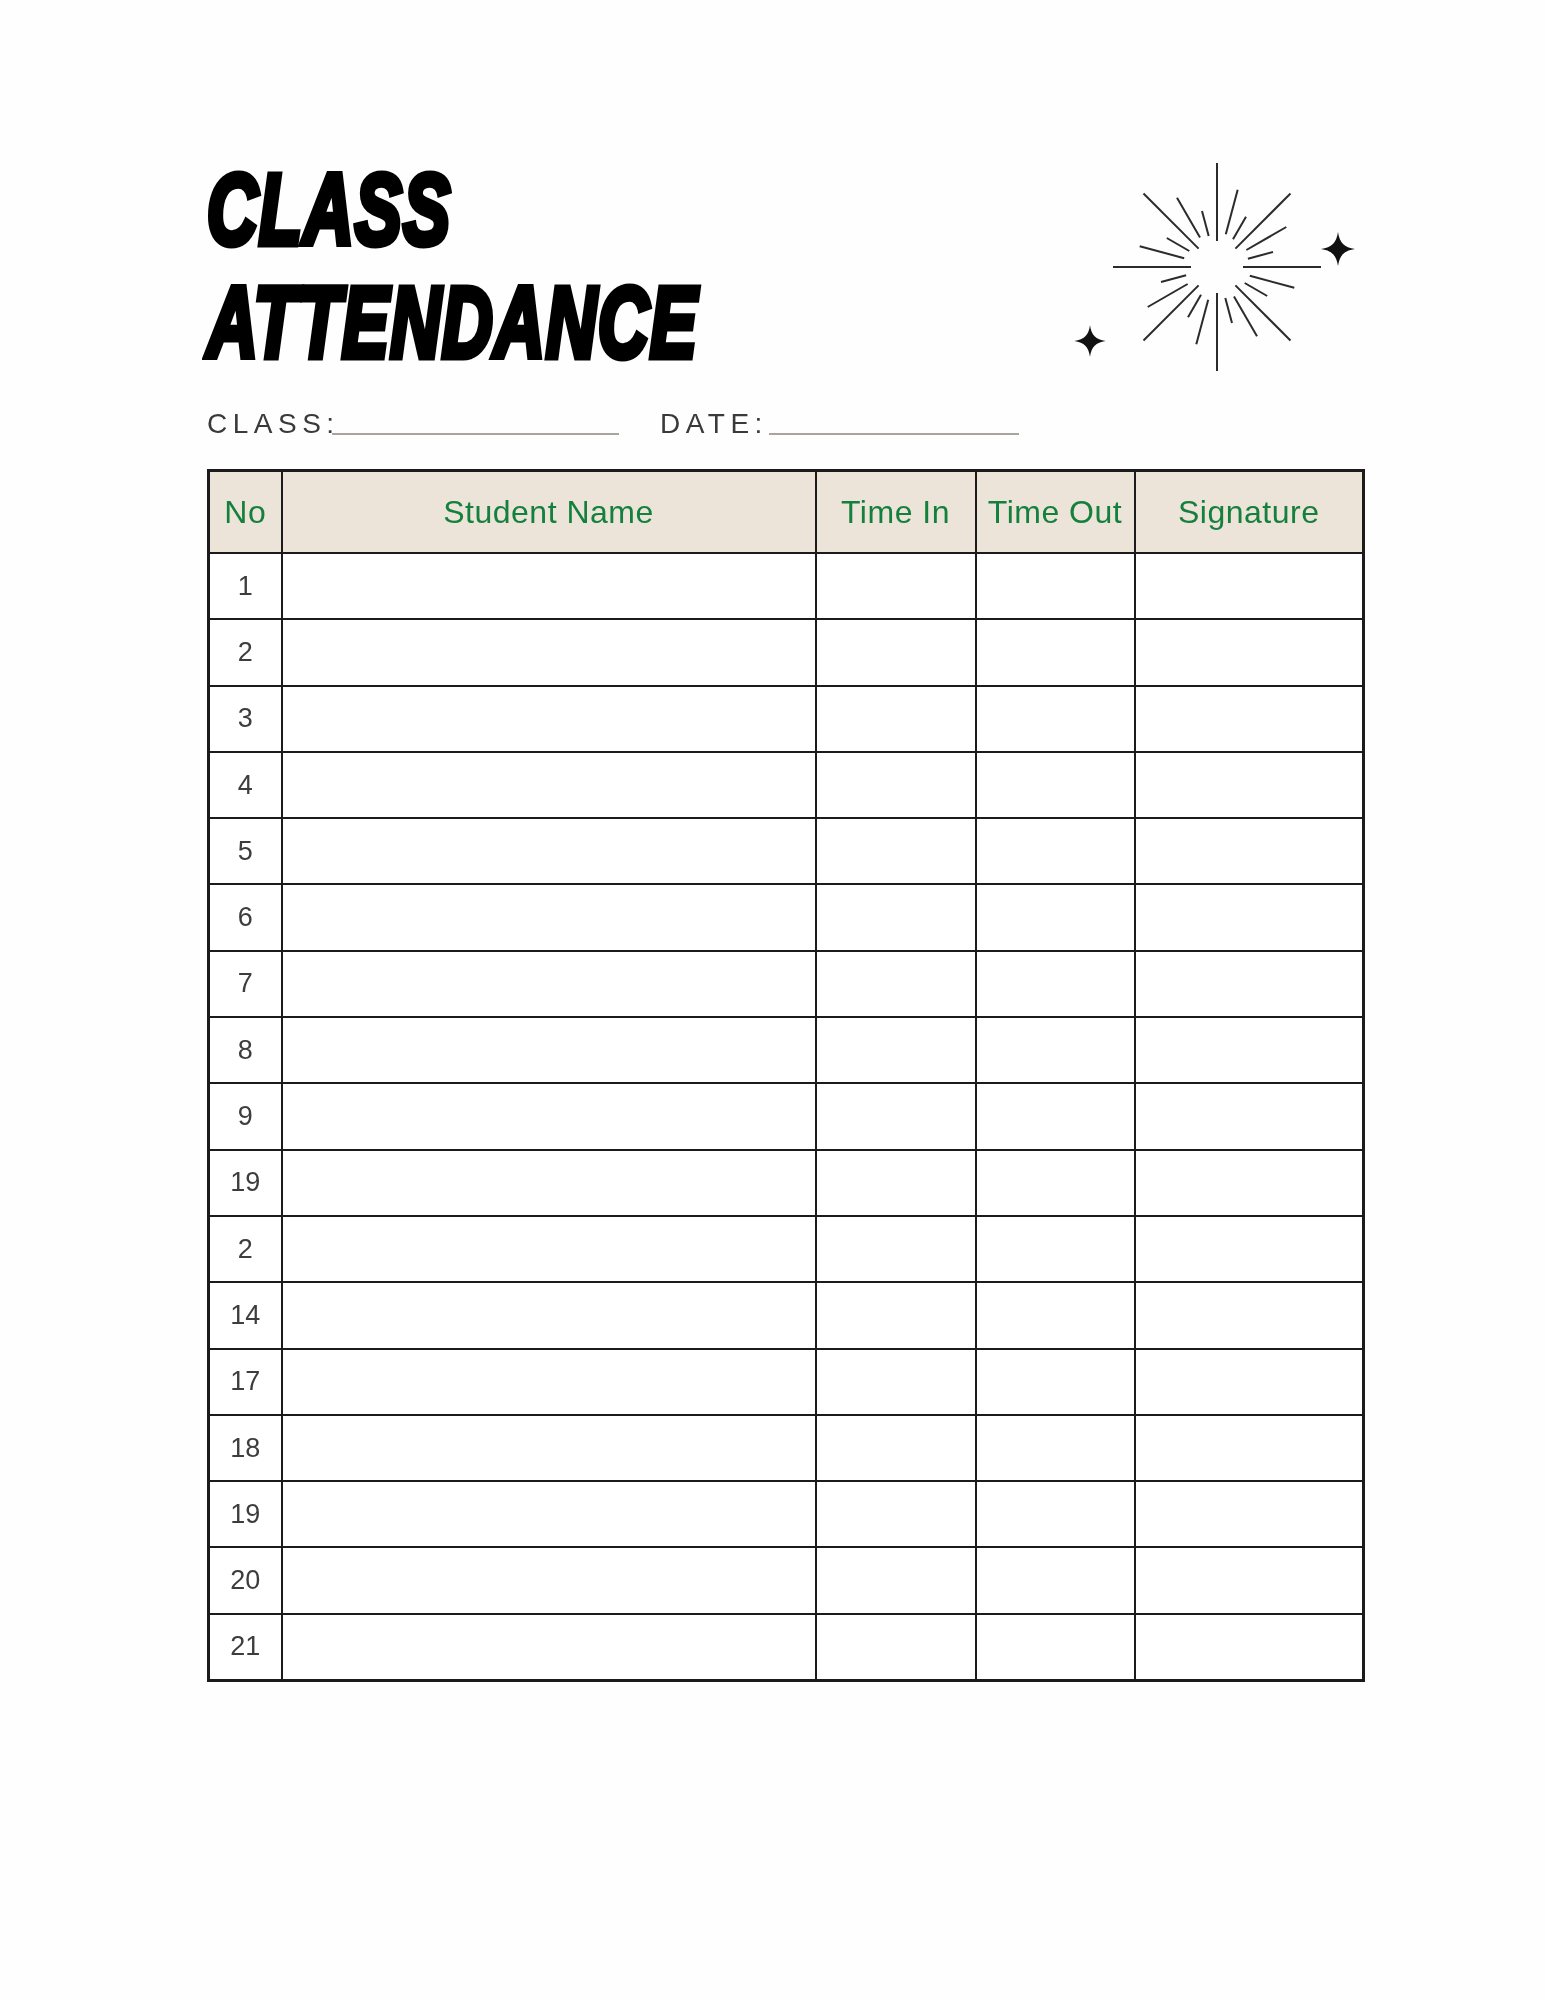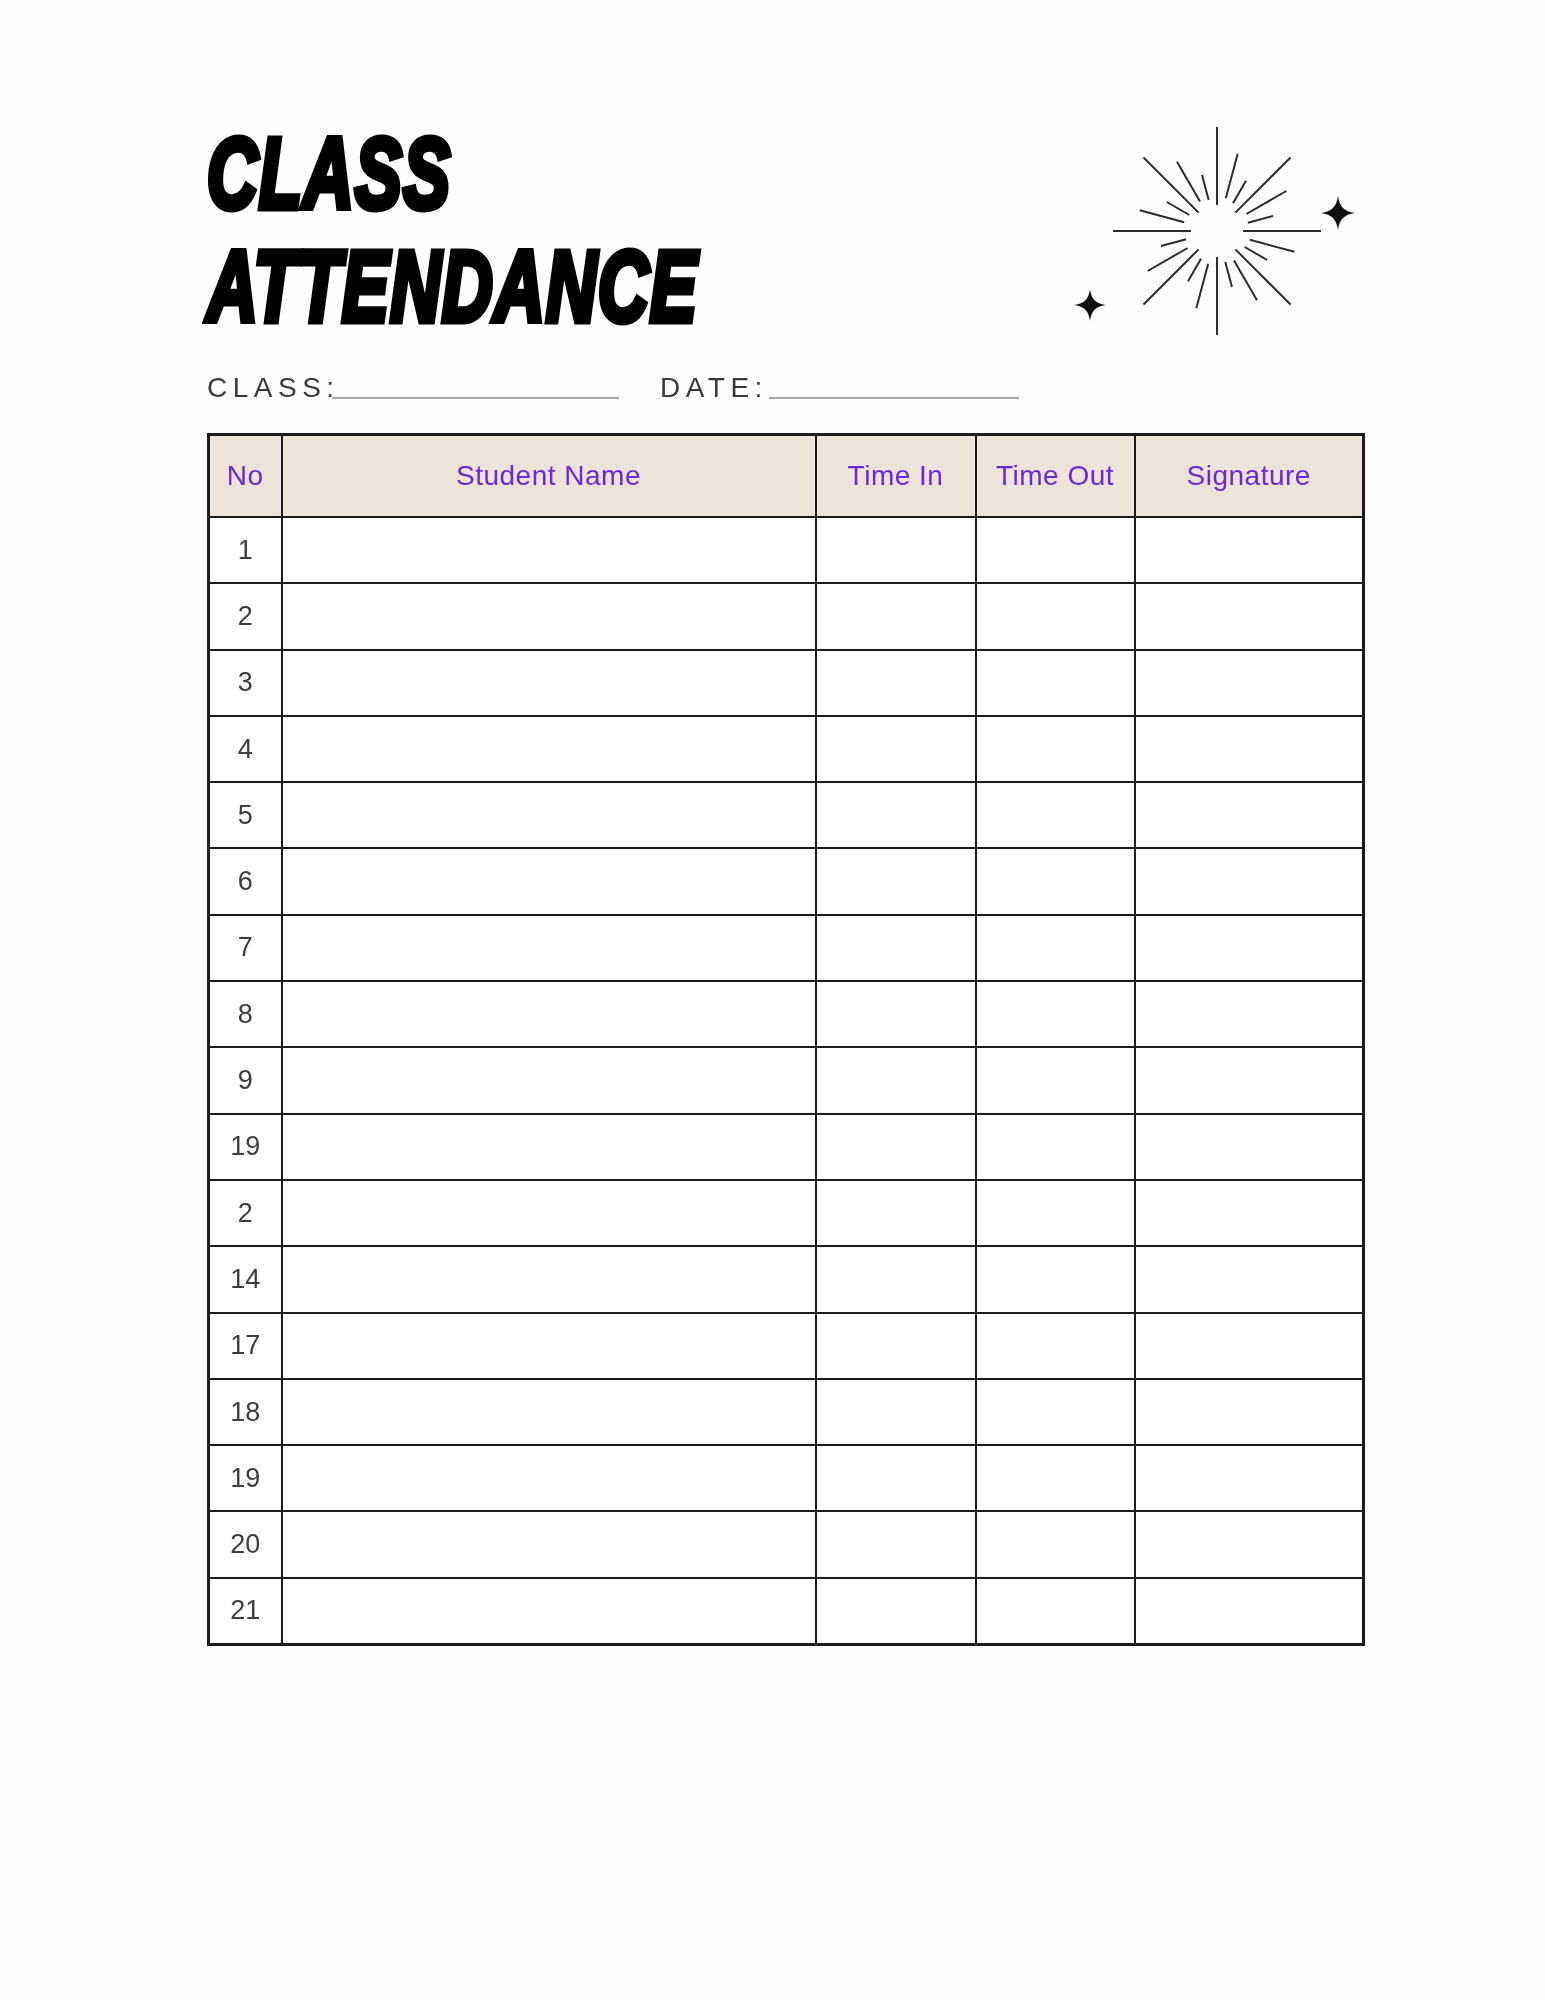--- a/index.html
+++ b/index.html
@@ -2,21 +2,21 @@
 <html><head>
 <meta charset="utf-8">
 <style>
   html,body{margin:0;padding:0;}
   body{
     width:1545px;height:2000px;position:relative;
     background:#fefefe;
     font-family:"Liberation Sans", sans-serif;
     -webkit-font-smoothing:antialiased;
   }
-  .page{position:absolute;inset:0;overflow:hidden;}
+  .page{position:absolute;inset:0;overflow:hidden;margin-top:36px;}
 
   
   .title-block{
     position:absolute;left:207px;top:117px;
     transform:scaleX(0.70);transform-origin:left top;
     font-style:italic;font-weight:bold;
     font-size:100px;line-height:113px;
     color:#000;
     -webkit-text-stroke:7px #000;
     letter-spacing:2px;
@@ -50,21 +50,21 @@
   }
   table.attendance td,table.attendance th{
     border:2px solid #1b1b1b;
     padding:0;
     overflow:hidden;
   }
   table.attendance th{
     background:#ece4d8;
     height:80px;
     font-weight:normal;
-    font-size:28px;color:#6d28d9;letter-spacing:0.5px;
+    font-size:32px;color:#15803d;letter-spacing:0.5px;
     text-align:center;vertical-align:middle;
   }
   table.attendance td{
     height:64.3px;background:#ffffff;
     font-size:27px;color:#3d3d3d;
     text-align:center;vertical-align:middle;
   }
   col.c-no{width:73px;}
   col.c-name{width:534px;}
   col.c-tin{width:160px;}

